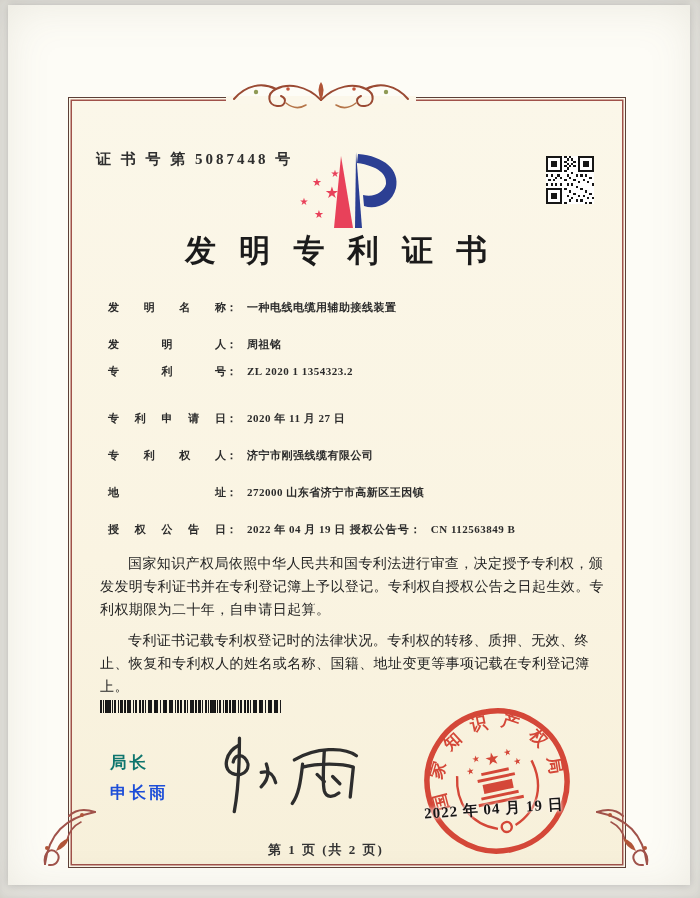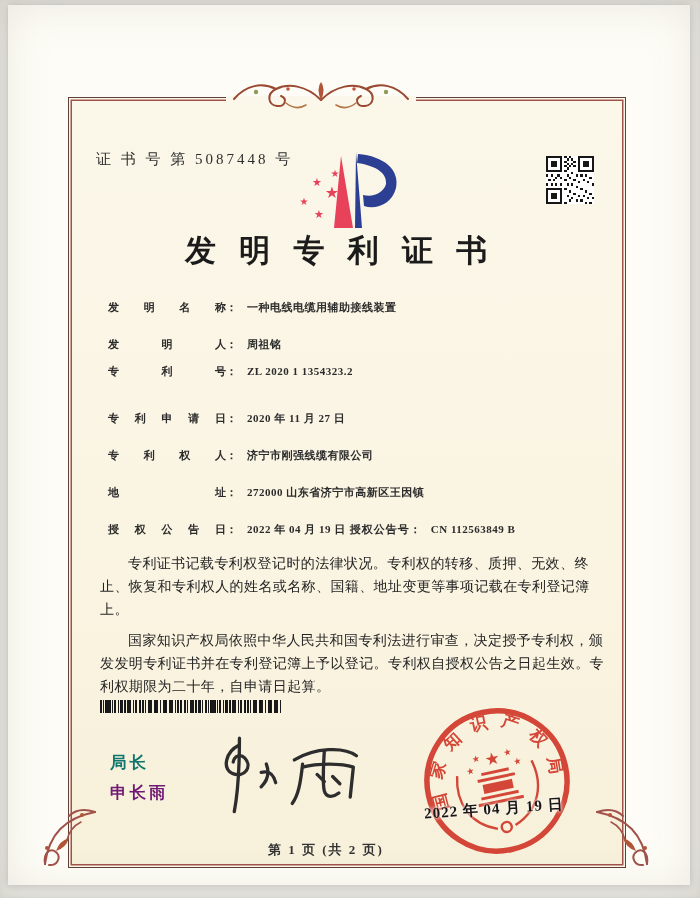--- a/index.html
+++ b/index.html
@@ -18,21 +18,21 @@
     border:1.5px solid #5d4037;
     box-shadow:inset 0 0 0 1.5px #fbf7e9, inset 0 0 0 3px #a0524a;
   }
   .ornament-top{position:absolute;left:226px;top:79px;}
   .ornament-corner{position:absolute;}
   .corner-bl{left:35px;top:806px;}
   .corner-br{left:591px;top:806px;transform:scaleX(-1);}
 
   .cert-no{
     position:absolute;left:96px;top:150px;
-    font-size:15px;font-weight:400;letter-spacing:3px;color:#2e2e2e;
+    font-size:15px;font-weight:700;letter-spacing:3px;color:#2e2e2e;
   }
   .qr{position:absolute;left:546px;top:156px;width:48px;height:48px;}
   .logo{position:absolute;left:286px;top:148px;width:126px;height:90px;}
 
   .title{
     position:absolute;left:68px;top:230px;width:536px;
     text-align:center;font-size:31px;font-weight:700;color:#1b1b1b;
     letter-spacing:0.75em;text-indent:0.75em;
   }
 
@@ -59,21 +59,21 @@
 
   .barcode{
     position:absolute;left:100px;top:700px;width:182px;height:13px;
     background-image:
       repeating-linear-gradient(90deg,#1a1a1a 0 1px,transparent 1px 3px),
       repeating-linear-gradient(90deg,#1a1a1a 0 2px,transparent 2px 7px),
       repeating-linear-gradient(90deg,#111 0 1px,transparent 1px 5px);
   }
 
   .sig-title{position:absolute;left:110px;top:752px;font-size:16.5px;font-weight:700;letter-spacing:3px;color:#0f766e;}
-  .sig-name{position:absolute;left:110px;top:782px;font-size:16.5px;font-weight:700;letter-spacing:3px;color:#701a75;}
+  .sig-name{position:absolute;left:110px;top:782px;font-size:16.5px;font-weight:700;letter-spacing:3px;color:#1d4ed8;}
   .signature{position:absolute;left:205px;top:733px;width:160px;height:88px;}
 
   .seal{position:absolute;left:422px;top:706px;width:150px;height:150px;transform:rotate(-12deg);opacity:.93;}
   .seal-date{
     position:absolute;left:424px;top:799px;width:160px;
     font-size:15px;font-weight:700;color:#161616;letter-spacing:1px;
     transform:rotate(-4deg);
     text-shadow:0 0 3px #fdf3ec,0 0 4px #fdf3ec;
     white-space:nowrap;
   }
@@ -243,22 +243,22 @@
   <span class="flabel">专利权人</span><span class="colon">：</span><span class="fvalue">济宁市刚强线缆有限公司</span>
 </div>
 <div class="field-row row-6">
   <span class="flabel">地址</span><span class="colon">：</span><span class="fvalue">272000 山东省济宁市高新区王因镇</span>
 </div>
 <div class="field-row row-7">
   <span class="flabel">授权公告日</span><span class="colon">：</span><span class="fvalue">2022 年 04 月 19 日</span><span class="flabel2 second-field">授权公告号</span><span class="colon">：</span><span class="fvalue">CN 112563849 B</span>
 </div>
 
 <div class="body-text">
+  <p class="body-para">国家知识产权局依照中华人民共和国专利法进行审查，决定授予专利权，颁发发明专利证书并在专利登记簿上予以登记。专利权自授权公告之日起生效。专利权期限为二十年，自申请日起算。</p>
   <p class="body-para">专利证书记载专利权登记时的法律状况。专利权的转移、质押、无效、终止、恢复和专利权人的姓名或名称、国籍、地址变更等事项记载在专利登记簿上。</p>
-  <p class="body-para">国家知识产权局依照中华人民共和国专利法进行审查，决定授予专利权，颁发发明专利证书并在专利登记簿上予以登记。专利权自授权公告之日起生效。专利权期限为二十年，自申请日起算。</p>
 </div>
 
 <div class="barcode"></div>
 
 <div class="sig-title">局长</div>
 <div class="sig-name">申长雨</div>
 <svg class="signature" viewBox="0 0 150 85">
   <g stroke="#2d2d2d" stroke-width="3.2" fill="none" stroke-linecap="round" stroke-linejoin="round">
     <path d="M30,12 C18,18 14,34 24,39 C36,44 44,32 36,24 C32,20 26,22 25,28"></path>
     <path d="M31,5 C31,30 30,55 26,76"></path>

